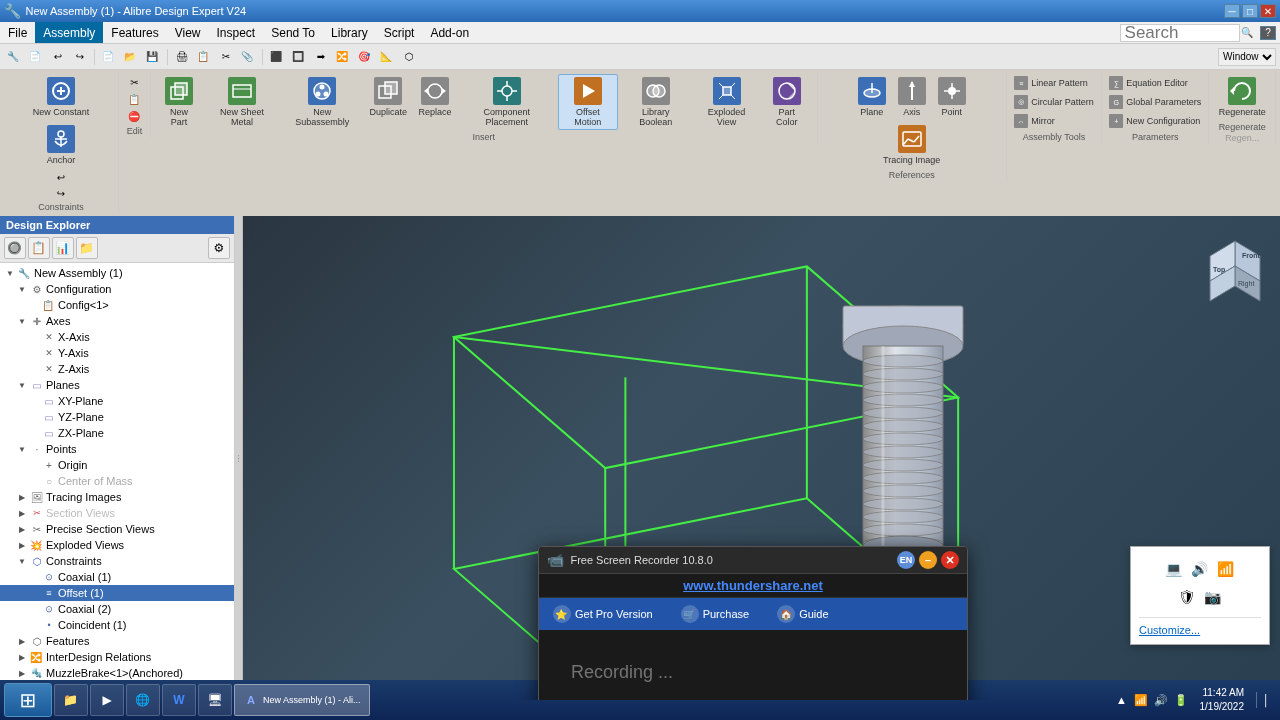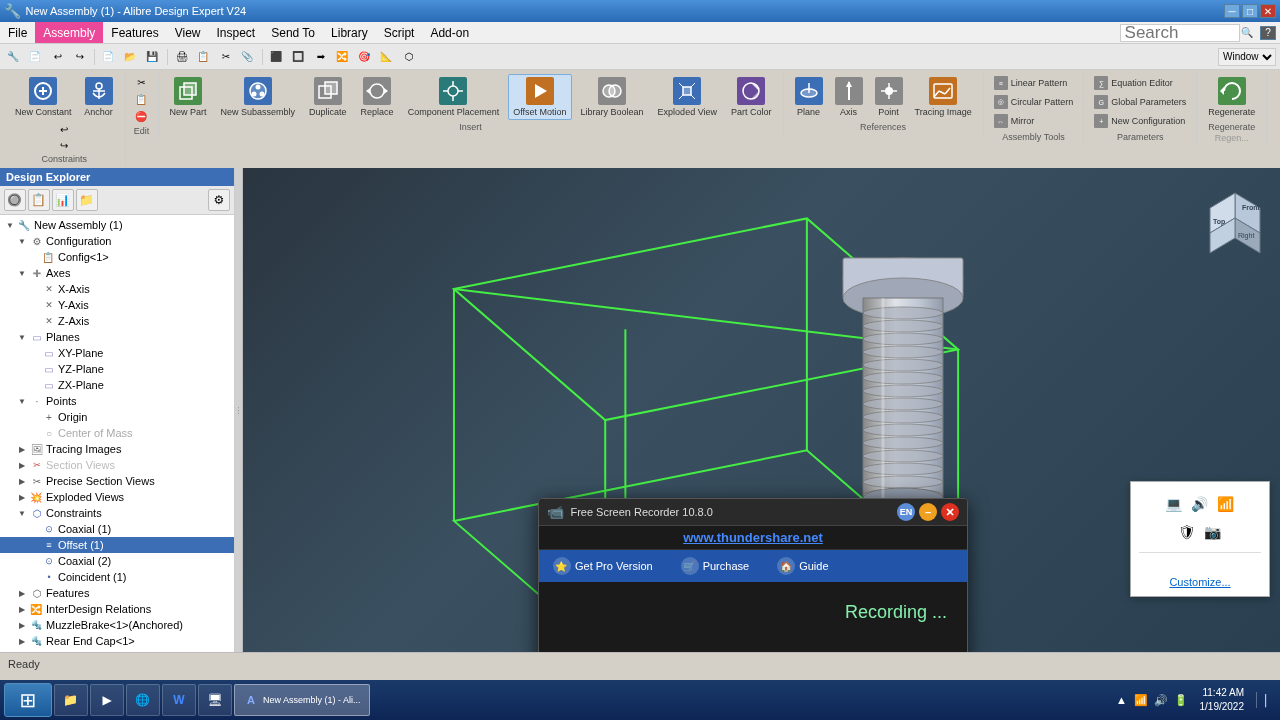--- a/index.html
+++ b/index.html
@@ -35,21 +35,21 @@
     }
     .menu-item {
       padding: 2px 8px;
       font-size: 12px;
       cursor: pointer;
       color: #000;
       height: 100%;
       display: flex;
       align-items: center;
     }
-    .menu-item:hover, .menu-item.active { background: #ec4899; color: white; }
+    .menu-item:hover, .menu-item.active { background: #0369a1; color: white; }
     
     #quick-access {
       height: 26px;
       background: #e8e8e8;
       display: flex;
       align-items: center;
       padding: 0 4px;
       gap: 2px;
       border-bottom: 1px solid #ccc;
     }
@@ -300,23 +300,23 @@
       padding: 2px 4px;
     }
     .rec-nav-icon {
       width: 18px; height: 18px;
       border-radius: 50%;
       background: rgba(255,255,255,0.2);
       display: flex; align-items: center; justify-content: center;
       font-size: 10px;
     }
     #recorder-status {
-      padding: 20px;
-      text-align: right;
-      color: #86efac;
+      padding: 32px;
+      text-align: left;
+      color: #737373;
       font-size: 18px;
       background: #1a1a1a;
     }
     #recorder-timer {
       font-size: 36px;
       color: white;
       font-weight: bold;
       text-align: center;
       padding: 10px 0;
       letter-spacing: 2px;
@@ -339,24 +339,24 @@
       justify-content: center;
       padding: 4px 0;
     }
     .tray-icon-item {
       width: 20px; height: 20px;
       display: flex; align-items: center; justify-content: center;
       font-size: 14px; cursor: pointer;
     }
     #customize-btn {
       display: flex;
-      justify-content: center;
+      justify-content: flex-start;
       margin-top: 6px;
       border-top: 1px solid #ddd;
-      padding-top: 23px;
+      padding-top: 6px;
     }
     .customize-link {
       color: #0066cc;
       font-size: 11px;
       cursor: pointer;
       text-decoration: underline;
     }
 
     
     #status-bar {
@@ -558,20 +558,29 @@
       <div class="ribbon-btn">
         <div class="ribbon-icon green">
           <svg width="24" height="24" viewBox="0 0 24 24">
               <rect x="4" y="8" width="12" height="12" fill="none" stroke="white" stroke-width="1.5"></rect>
               <rect x="8" y="4" width="12" height="12" fill="rgba(255,255,255,0.3)" stroke="white" stroke-width="1.5"></rect>
             </svg>
         </div>
         <span>New Part</span>
       </div>
       <div class="ribbon-btn">
+        <div class="ribbon-icon green">
+          <svg width="24" height="24" viewBox="0 0 24 24">
+              <rect x="3" y="6" width="18" height="12" fill="none" stroke="white" stroke-width="1.5"></rect>
+              <line x1="3" y1="10" x2="21" y2="10" stroke="white" stroke-width="1"></line>
+            </svg>
+        </div>
+        <span>New Sheet Metal</span>
+      </div>
+      <div class="ribbon-btn">
         <div class="ribbon-icon blue">
           <svg width="24" height="24" viewBox="0 0 24 24">
               <circle cx="12" cy="12" r="8" fill="rgba(255,255,255,0.2)" stroke="white" stroke-width="1.5"></circle>
               <circle cx="12" cy="8" r="2.5" fill="white"></circle>
               <circle cx="8" cy="15" r="2.5" fill="white"></circle>
               <circle cx="16" cy="15" r="2.5" fill="white"></circle>
             </svg>
         </div>
         <span>New Subassembly</span>
       </div>

